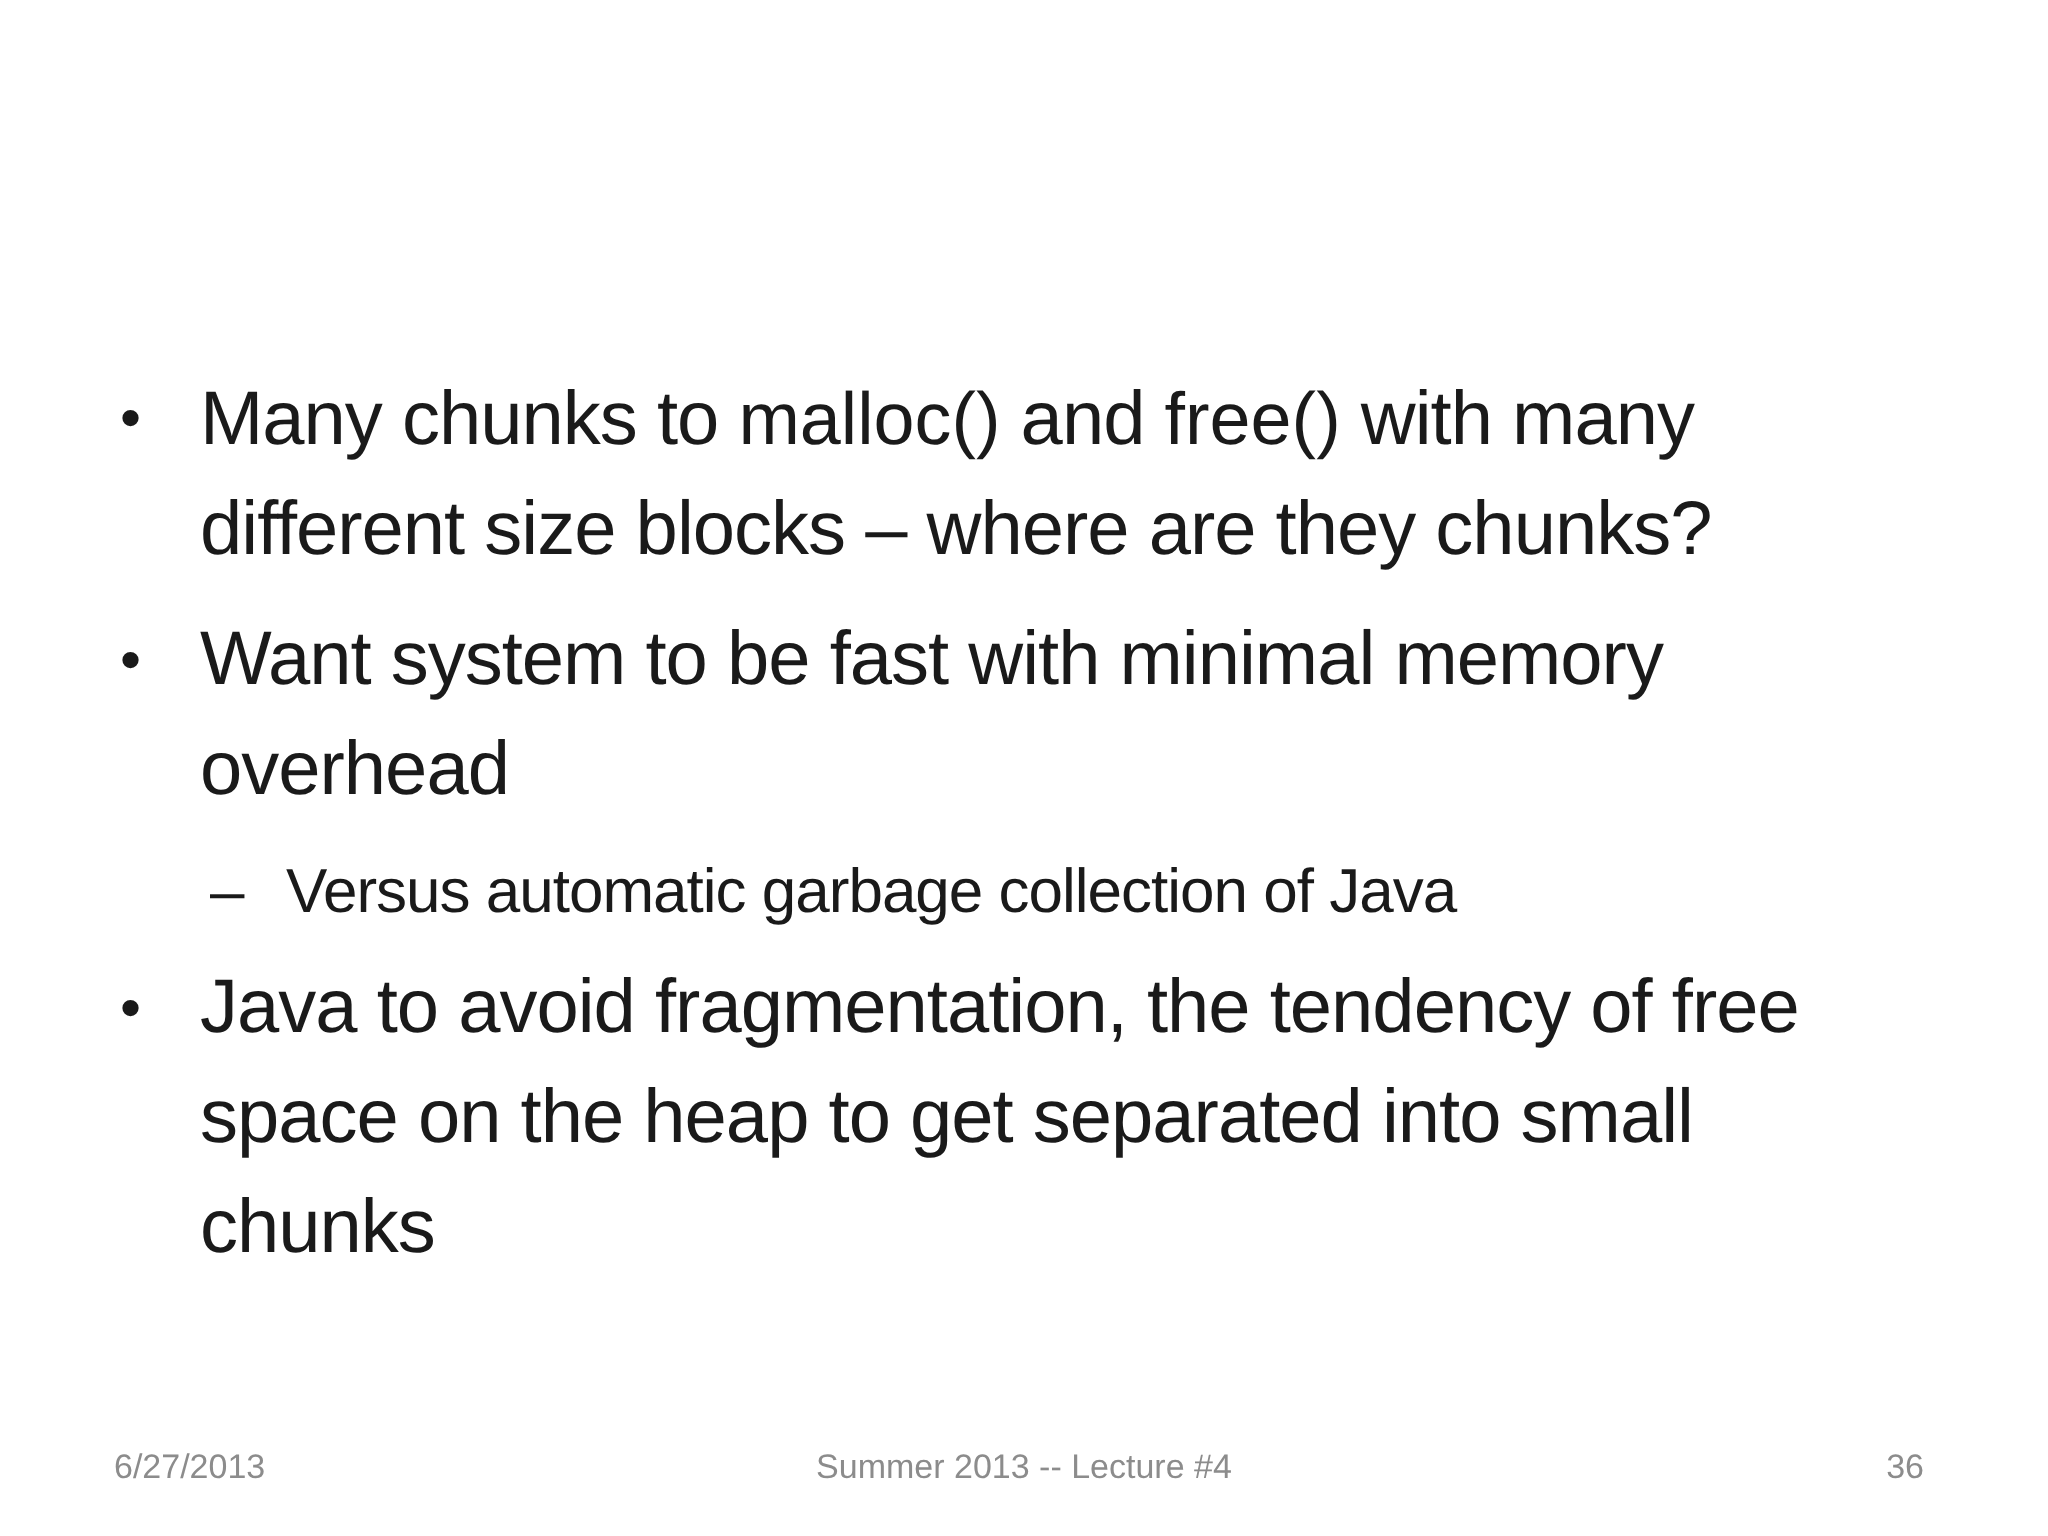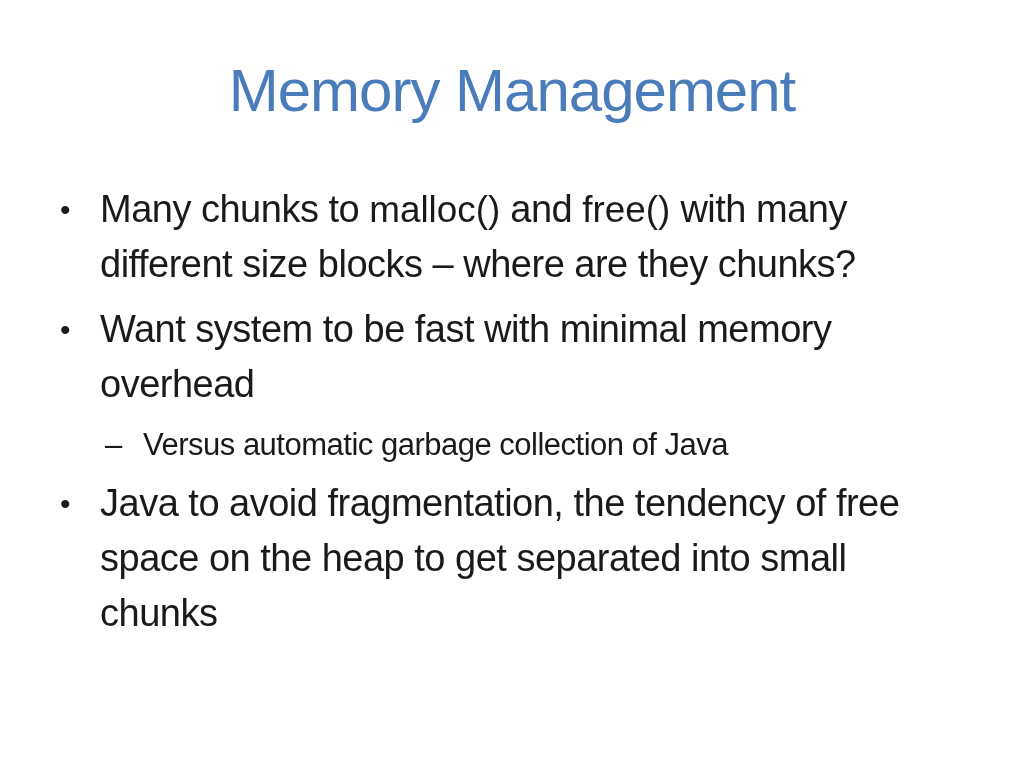--- a/index.html
+++ b/index.html
@@ -81,21 +81,20 @@
   }
   .footer .date { position: absolute; left: 57px; }
   .footer .center { position: absolute; left: 0; width: 100%; text-align: center; }
   .footer .page { position: absolute; right: 62px; }
 </style>
 </head>
 <body>
 
 <div class="slide">
 
-  <h1 class="title">Memory Management</h1>
 
   <div class="content">
 
     <div class="bullet l1">
       <span class="marker">•</span>
       <span class="text"><span>Many chunks to </span><span class="mono">malloc()</span><span> and </span><span class="mono">free()</span><span> with many different size blocks – where are they chunks?</span></span>
     </div>
 
     <div class="bullet l1">
       <span class="marker">•</span>
@@ -107,14 +106,19 @@
       <span class="text"><span>Versus automatic garbage collection of Java</span></span>
     </div>
 
     <div class="bullet l1">
       <span class="marker">•</span>
       <span class="text"><span>Java to avoid </span><span class="italic">fragmentation</span><span>, the tendency of free space on the heap to get separated into small chunks</span></span>
     </div>
 
   </div>
 
+  <div class="footer">
+    <span class="date">6/27/2013</span>
+    <span class="center">Summer 2013 -- Lecture #4</span>
+    <span class="page">36</span>
+  </div>
 
 </div>
 
 </body></html>

